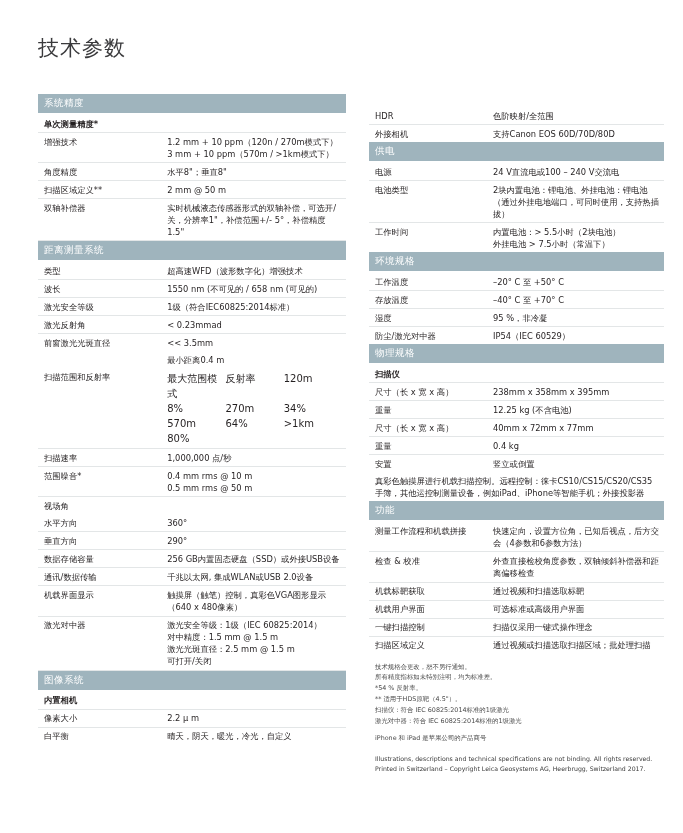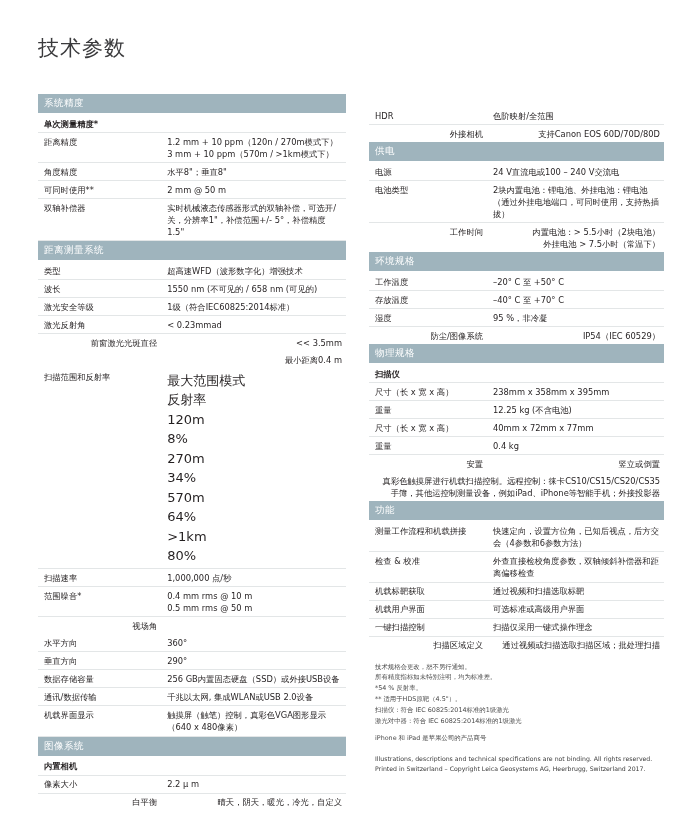--- a/index.html
+++ b/index.html
@@ -45,29 +45,29 @@
     width: 100%;
     border-collapse: collapse;
     font-size: 8.3px;
     line-height: 1.45;
   }
   table.spec td {
     vertical-align: top;
     padding: 2.5px 4px 2.5px 6px;
     border-bottom: 1px solid #e3e6e7;
   }
-  table.spec tr.no-rule td { border-bottom: none; text-align: right; }
+  table.spec tr.no-rule td { border-bottom: none; }
   td.k { width: 40%; color: #231f20; }
   td.v { width: 60%; color: #231f20; }
   td.kb { font-weight: bold; }
   td.full { width: 100%; }
   .tblgrid {
     display: grid;
-    grid-template-columns: 1fr;
-    font-size: 13px;
+    grid-template-columns: 1fr 1fr 1fr;
+    font-size: 10px;
     line-height: 1.5;
   }
   .tblgrid div { padding-right: 4px; }
   .tblgrid .hdr { }
 
   .footnotes {
     padding: 8px 0 0 6px;
     font-size: 6.4px;
     color: #4a4a4a;
     line-height: 1.7;
@@ -89,30 +89,30 @@
 
   <div class="col col-left">
 
     <div class="section-head">系统精度</div>
     <table class="spec">
       <tbody>
           <tr>
         <td class="full kb" colspan="2">单次测量精度*</td>
       </tr>
       <tr>
-        <td class="k">距离精度</td>
+        <td class="k">增强技术</td>
         <td class="v multiline">1.2 mm + 10 ppm（120n / 270m模式下）
 3 mm + 10 ppm（570m / &gt;1km模式下）</td>
       </tr>
       <tr>
         <td class="k">角度精度</td>
         <td class="v multiline">水平8"；垂直8"</td>
       </tr>
       <tr>
-        <td class="k">可同时使用**</td>
+        <td class="k">扫描区域定义**</td>
         <td class="v multiline">2 mm @ 50 m</td>
       </tr>
       <tr>
         <td class="k">双轴补偿器</td>
         <td class="v multiline">实时机械液态传感器形式的双轴补偿，可选开/关，分辨率1"，补偿范围+/- 5°，补偿精度1.5"</td>
       </tr>
     </tbody>
       </table>
 
     <div class="section-head">距离测量系统</div>
@@ -190,20 +190,27 @@
         <td class="v multiline">256 GB内置固态硬盘（SSD）或外接USB设备</td>
       </tr>
       <tr>
         <td class="k">通讯/数据传输</td>
         <td class="v multiline">千兆以太网, 集成WLAN或USB 2.0设备</td>
       </tr>
       <tr>
         <td class="k">机载界面显示</td>
         <td class="v multiline">触摸屏（触笔）控制，真彩色VGA图形显示（640 x 480像素）</td>
       </tr>
+      <tr>
+        <td class="k">激光对中器</td>
+        <td class="v multiline">激光安全等级：1级（IEC 60825:2014）
+对中精度：1.5 mm @ 1.5 m
+激光光斑直径：2.5 mm @ 1.5 m
+可打开/关闭</td>
+      </tr>
     </tbody>
       </table>
 
     <div class="section-head">图像系统</div>
     <table class="spec">
       <tbody>
           <tr>
         <td class="full kb" colspan="2">内置相机</td>
       </tr>
       <tr>
@@ -262,21 +269,21 @@
       </tr>
       <tr>
         <td class="k">存放温度</td>
         <td class="v">–40°  C 至 +70°  C</td>
       </tr>
       <tr>
         <td class="k">湿度</td>
         <td class="v">95 %，非冷凝</td>
       </tr>
       <tr class="no-rule">
-        <td class="k">防尘/图像系统</td>
+        <td class="k">防尘/激光对中器</td>
         <td class="v">IP54（IEC 60529）</td>
       </tr>
     </tbody>
       </table>
 
     <div class="section-head">物理规格</div>
     <table class="spec">
       <tbody>
           <tr>
         <td class="full kb" colspan="2">扫描仪</td>

